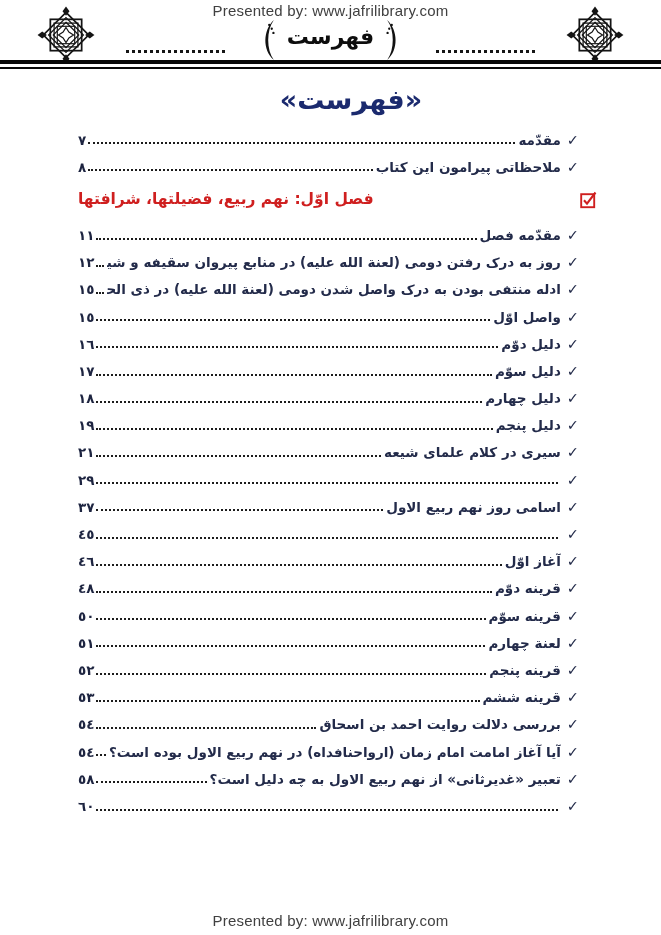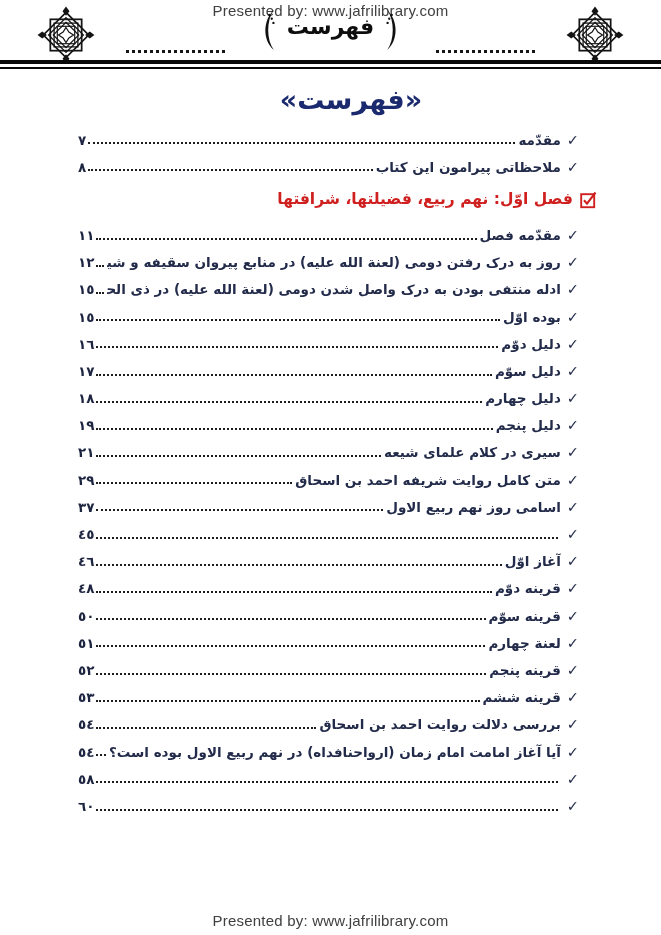--- a/index.html
+++ b/index.html
@@ -11,21 +11,21 @@
   .presented {
     position:absolute; left:0; right:0; text-align:center;
     color:#404040; font-size:15px; letter-spacing:0.2px;
     font-family:"Liberation Sans", sans-serif; direction:ltr;
   }
   .presented.top { top:2px; }
   .presented.bottom { bottom:6px; }
 
   .header {
     position:absolute; top:6px; left:0; right:0; height:58px;
-    display:flex; align-items:flex-start; padding:0 37px; direction:ltr;gap:25px;
+    display:flex; align-items:flex-end; padding:0 37px; direction:ltr;gap:25px;
   }
   .ornament { width:58px; height:58px; flex:0 0 auto; }
   .hleader {
     flex:1 1 auto; height:0; border-bottom:3.5px dotted #161616;
     align-self:flex-end; margin:0 6px 11px 6px;
   }
   .hcenter { display:flex; align-items:center; flex:0 0 auto; padding:0 2px; }
   .htitle {
     font-size:22px; font-weight:bold; color:#0d0d0d;
     margin:0 9px 8px 9px; direction:rtl; white-space:nowrap;
@@ -48,21 +48,21 @@
   .check { flex:0 0 auto; margin-left:6px; font-size:14.5px; color:#232b4a; font-weight:normal; }
   .label { flex:0 1 auto; overflow:hidden; }
   .leader {
     flex:1 1 auto; min-width:8px; height:0; border-bottom:2.6px dotted #1c1c1c;
     align-self:flex-end; margin:0 3px 9px 2px;
   }
   .pagenum { flex:0 0 auto; font-size:13.5px; font-weight:bold; color:#1d2440; }
 
   .row.chapter {
     display:flex; align-items:center; height:32px; margin:3px 0 6px 0;
-    color:#cf1f1f; font-weight:bold; font-size:15.5px; white-space:nowrap;
+    color:#cf1f1f; font-weight:bold; font-size:15.5px; white-space:nowrap;justify-content:space-between;
   }
   .cbox { flex:0 0 auto; width:17px; height:17px; margin-left:7px; }
   .cbox svg { display:block; width:17px; height:17px; overflow:visible; }
 </style>
 </head>
 <body>
 
 <div class="page">
 
   <div class="presented top">Presented by: www.jafrilibrary.com</div>
@@ -153,21 +153,21 @@
         <span class="pagenum">١٢</span>
       </div>
       <div class="row item">
         <span class="check">✓</span>
         <span class="label">ادله منتفی بودن به درک واصل شدن دومی (لعنة الله علیه) در ذی الحجة</span>
         <span class="leader"></span>
         <span class="pagenum">١٥</span>
       </div>
       <div class="row item">
         <span class="check">✓</span>
-        <span class="label">بوده اوّل</span>
+        <span class="label">واصل اوّل</span>
         <span class="leader"></span>
         <span class="pagenum">١٥</span>
       </div>
       <div class="row item">
         <span class="check">✓</span>
         <span class="label">دلیل دوّم</span>
         <span class="leader"></span>
         <span class="pagenum">١٦</span>
       </div>
       <div class="row item">
@@ -189,21 +189,20 @@
         <span class="pagenum">١٩</span>
       </div>
       <div class="row item">
         <span class="check">✓</span>
         <span class="label">سیری در کلام علمای شیعه</span>
         <span class="leader"></span>
         <span class="pagenum">٢١</span>
       </div>
       <div class="row item">
         <span class="check">✓</span>
-        <span class="label">متن کامل روایت شریفه احمد بن اسحاق</span>
         <span class="leader"></span>
         <span class="pagenum">٢٩</span>
       </div>
       <div class="row item">
         <span class="check">✓</span>
         <span class="label">اسامی روز نهم ربیع الاول</span>
         <span class="leader"></span>
         <span class="pagenum">٣٧</span>
       </div>
       <div class="row item">
@@ -254,20 +253,21 @@
         <span class="pagenum">٥٤</span>
       </div>
       <div class="row item">
         <span class="check">✓</span>
         <span class="label">آیا آغاز امامت امام زمان (ارواحنافداه) در نهم ربیع الاول بوده است؟</span>
         <span class="leader"></span>
         <span class="pagenum">٥٤</span>
       </div>
       <div class="row item">
         <span class="check">✓</span>
+        <span class="label">تعبیر «غدیرثانی» از نهم ربیع الاول به چه دلیل است؟</span>
         <span class="leader"></span>
         <span class="pagenum">٥٨</span>
       </div>
       <div class="row item">
         <span class="check">✓</span>
         <span class="leader"></span>
         <span class="pagenum">٦٠</span>
       </div>
     </div>
 

